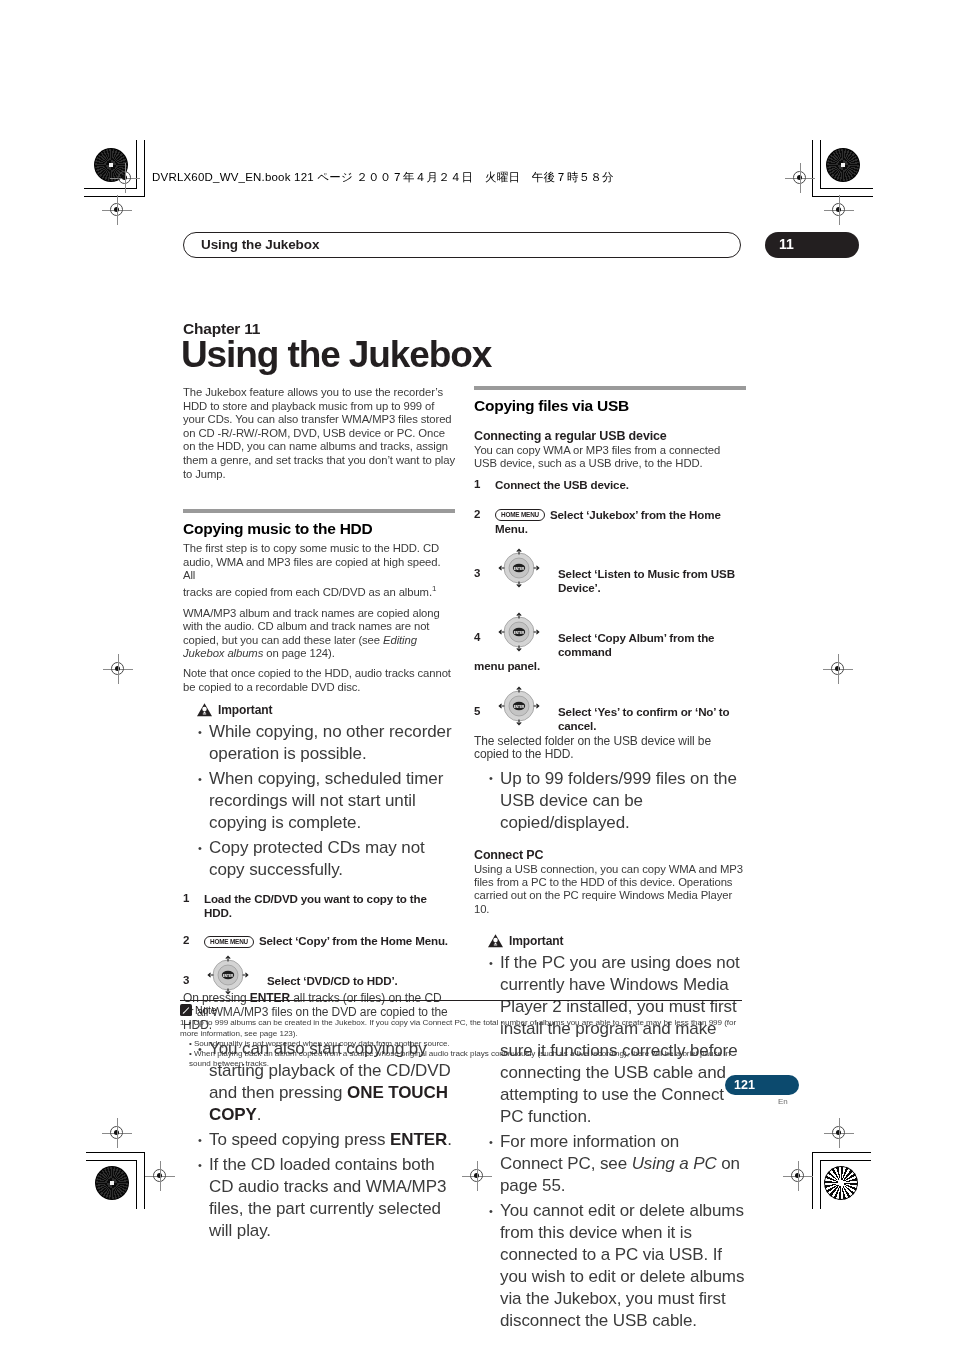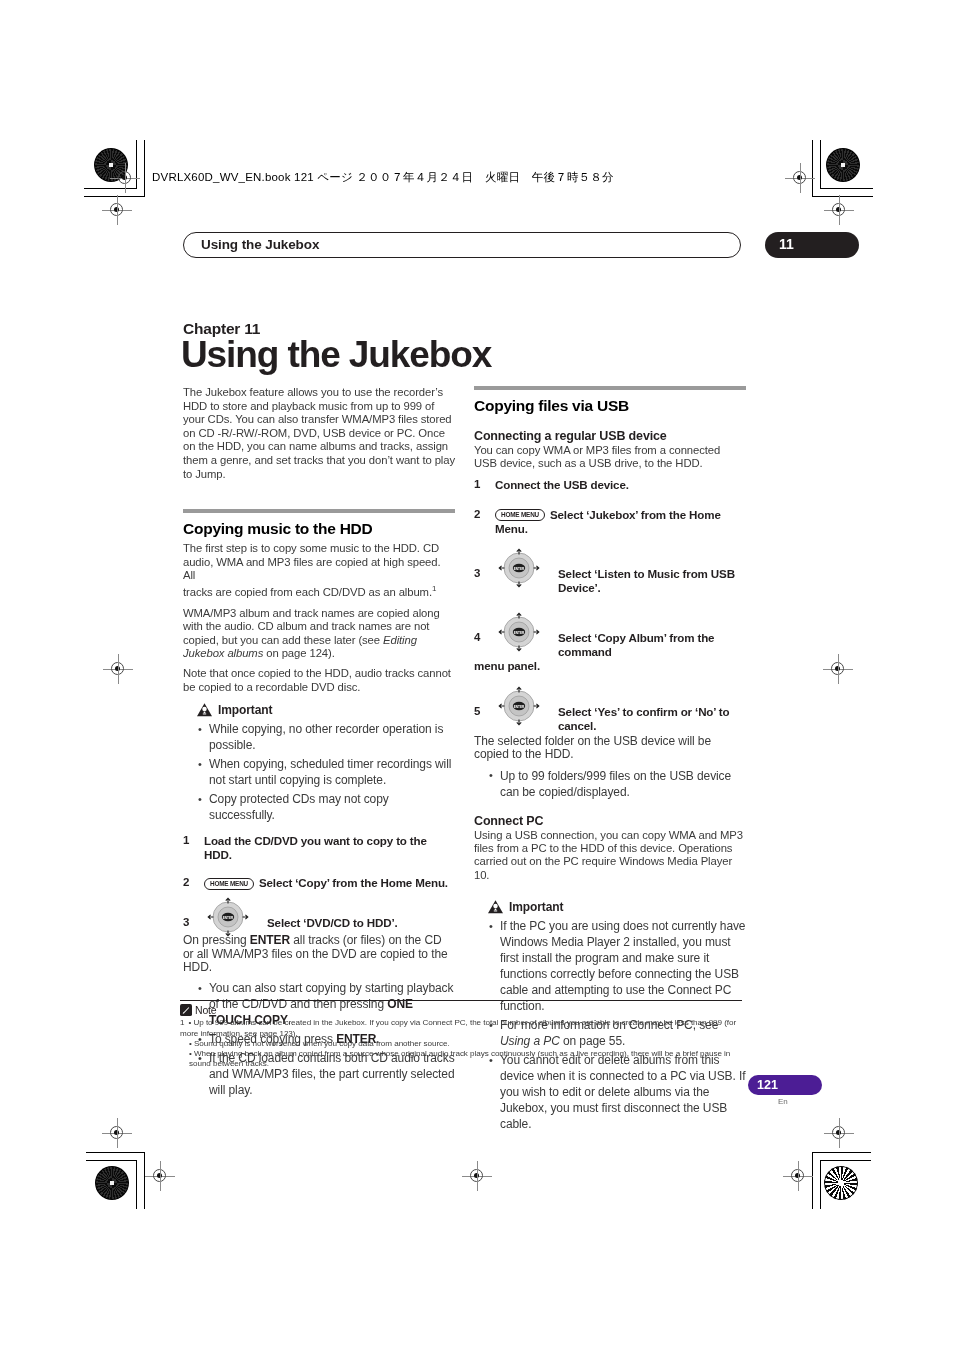--- a/index.html
+++ b/index.html
@@ -181,22 +181,22 @@
   .tri-icon { width: 15px; height: 14px; display: block; }
   .note-icon { width: 12px; height: 12px; display: block; }
 
   ul.bullets {
     list-style: none;
     margin: 0 0 7px 0;
     padding: 0 0 0 14px;
   }
   ul.bullets li {
     position: relative;
-    font-size: 12px;
-    line-height: 16px;
+    font-size: 17px;
+    line-height: 22px;
     color: #3b3b3b;
     padding-left: 12px;
     margin-bottom: 3px;
     letter-spacing: -0.1px;
   }
   ul.bullets li::before {
     content: "\2022";
     position: absolute;
     left: 1px; top: -0.5px;
     font-size: 11px;
@@ -284,23 +284,23 @@
     float: left;
     margin-right: 4px;
     font-size: 8.1px;
   }
   .footnote-list p { margin: 0 0 0 0; }
   .footnote-list p.ind { margin-left: 9px; }
 
   
   .pagenum-pill {
     position: absolute;
-    left: 748px; top: 1075px;
+    left: 725px; top: 1075px;
     width: 74px; height: 20px;
-    background: #4c1d95;
+    background: #0c4a6e;
     border-radius: 10px;
   }
   .pagenum-pill span {
     position: absolute; left: 9px; top: 3px;
     color: #fff; font-size: 12.5px; font-weight: bold;
   }
   .pagenum-lang {
     position: absolute;
     left: 778px; top: 1097px;
     font-size: 8px;

